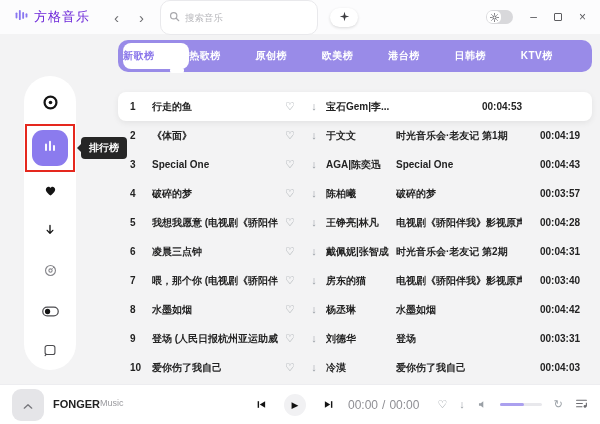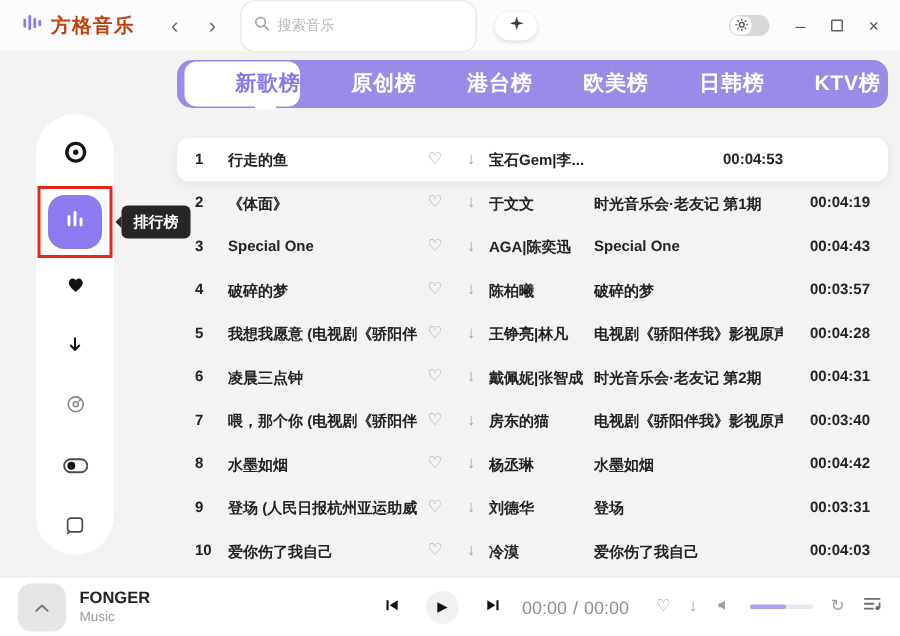--- a/index.html
+++ b/index.html
@@ -10,21 +10,21 @@
     font-family:"Liberation Sans","DejaVu Sans",sans-serif;
     color:#1f1f1f;
     -webkit-font-smoothing:antialiased;
   }
   
   .topbar {
     position:absolute; top:0; left:0; width:600px; height:34px;
     background:#fcfcfd; display:flex; align-items:center; padding:0 14px;
   }
   .logo { display:flex; align-items:center; gap:5px; }
-  .logo-title { font-size:13px; font-weight:bold; color:#c2410c; letter-spacing:1px; }
+  .logo-title { font-size:13px; font-weight:normal; color:#6d28d9; letter-spacing:1px; }
   .nav-arrows { display:flex; align-items:center; gap:16px; margin-left:22px; }
   .nav-arrow { font-size:15px; color:#6d6d70; line-height:1; cursor:default; padding:0 2px; }
   .searchbox {
     margin-left:14px; width:158px; height:35px; border-radius:10px;
     background:#ffffff; border:1px solid #e9e9ec;
     display:flex; align-items:center; padding:0 8px; gap:5px;
   }
   .searchbox input {
     border:none; outline:none; background:transparent; width:100%;
     font-size:9.5px; color:#555; font-family:inherit;
@@ -75,21 +75,21 @@
     border-right:4px solid #262626;
   }
 
   
   .tabbar {
     position:absolute; left:118px; top:40px; width:474px; height:32px;
     background:#998be8; border-radius:10px;
     display:flex; align-items:center; padding:0 5px; position:absolute;
   }
   .tab {
-    flex:1; text-align:right; font-size:14px; font-weight:bold; color:#ffffff;
+    flex:1; text-align:left; font-size:10px; font-weight:bold; color:#ffffff;
     padding:6px 0; border-radius:8px; letter-spacing:.5px;
   }
   .tab.active { background:#ffffff; color:#8a76ea; }
   .tab-indicator {
     position:absolute; left:52px; bottom:-1px; width:14px; height:5px;
     background:#ffffff; border-radius:2px;
   }
 
   
   .songlist { position:absolute; left:118px; top:92px; width:474px; }
@@ -109,21 +109,21 @@
   
   .player {
     position:absolute; left:0; bottom:0; width:600px; height:40px;
     background:#ffffff; border-top:1px solid #ededf0;
     display:flex; align-items:center; padding:0 12px;
   }
   .album-art {
     width:32px; height:32px; border-radius:9px; background:#e5e5e8;
     display:flex; align-items:center; justify-content:center;
   }
-  .player-meta { margin-left:9px; display:flex; flex-direction:column; justify-content:center; }
+  .player-meta { margin-left:9px; display:flex; flex-direction:row; justify-content:center; }
   .player-name { font-size:11px; font-weight:bold; color:#222; line-height:1.2; }
   .player-sub { font-size:9px; color:#9a9a9e; line-height:1.2; }
   .player-controls {
     position:absolute; left:256px; top:0; height:100%;
     display:flex; align-items:center; gap:17px;
   }
   .play-btn {
     width:22px; height:22px; border-radius:50%; background:#f1f1f3;
     display:flex; align-items:center; justify-content:center;
     font-size:9px; color:#111;
@@ -263,23 +263,24 @@
       <svg viewBox="0 0 20 20" width="14" height="14">
           <path d="M6 3.5 h8 a3 3 0 0 1 3 3 v7 a3 3 0 0 1 -3 3 h-8 a3 3 0 0 1 -3 -3 v-7 a3 3 0 0 1 3 -3 z" fill="none" stroke="#4c4c50" stroke-width="1.6"></path>
           <path d="M4.6 16.2 L3 18" stroke="#4c4c50" stroke-width="1.6" stroke-linecap="round"></path>
         </svg>
     </span>
   </div>
 </div>
 
 <div class="tabbar">
   <div class="tab active">新歌榜</div>
+  <div class="tab">热歌榜</div>
   <div class="tab">原创榜</div>
+  <div class="tab">欧美榜</div>
   <div class="tab">港台榜</div>
-  <div class="tab">欧美榜</div>
   <div class="tab">日韩榜</div>
   <div class="tab">KTV榜</div>
   <div class="tab-indicator"></div>
 </div>
 
 <div class="songlist">
 
   <div class="row selected">
     <span class="c-idx">1</span>
     <span class="c-title">行走的鱼</span>

